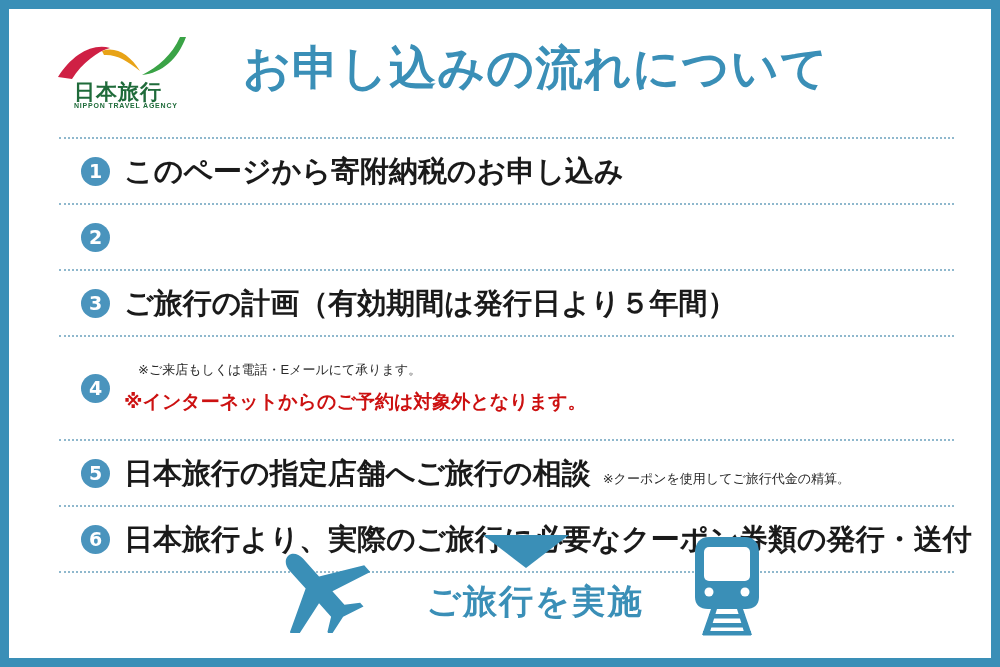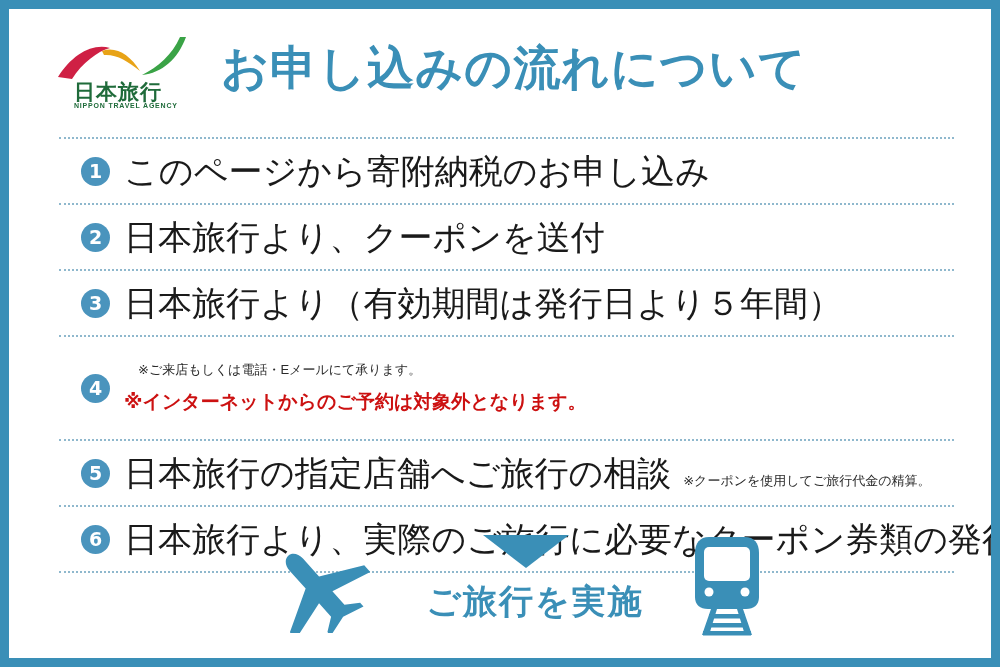--- a/index.html
+++ b/index.html
@@ -49,21 +49,21 @@
     position: absolute;
     left: 45px;
     top: 20px;
     width: 145px;
     height: 80px;
   }
   .logo svg { display: block; }
 
   .page-title {
     position: absolute;
-    left: 212px;
+    left: 234px;
     top: 28px;
     font-size: 47px;
     font-weight: bold;
     color: #3a8fb7;
     letter-spacing: 1px;
     white-space: nowrap;
     line-height: 1.3;
   }
 
   
@@ -103,22 +103,22 @@
   }
 
   .step-body {
     flex: 1 1 auto;
     display: flex;
     align-items: baseline;
     flex-wrap: wrap;
   }
 
   .step-main {
-    font-size: 34px;
-    font-weight: normal;
+    font-size: 29px;
+    font-weight: bold;
     color: #1a1a1a;
     letter-spacing: 0px;
     line-height: 1.25;
     white-space: nowrap;
   }
 
   .step-note {
     font-size: 13px;
     font-weight: normal;
     color: #2a2a2a;
@@ -229,28 +229,27 @@
       <div class="step-row">
         <div class="badge">1</div>
         <div class="step-body">
           <span class="step-main">このページから寄附納税のお申し込み</span>
         </div>
       </div>
 
       <div class="step-row">
         <div class="badge">2</div>
         <div class="step-body">
-          <span class="step-main">日本旅行より、クーポンを送付</span>
         </div>
       </div>
 
       <div class="step-row">
         <div class="badge">3</div>
         <div class="step-body">
-          <span class="step-main">日本旅行より（有効期間は発行日より５年間）</span>
+          <span class="step-main">ご旅行の計画（有効期間は発行日より５年間）</span>
         </div>
       </div>
 
       <div class="step-row tall">
         <div class="badge">4</div>
         <div class="step-body">
           <div class="step-stack">
             <span class="step-sub-note">※ご来店もしくは電話・Eメールにて承ります。</span>
             <span class="step-warn">※インターネットからのご予約は対象外となります。</span>
           </div>

